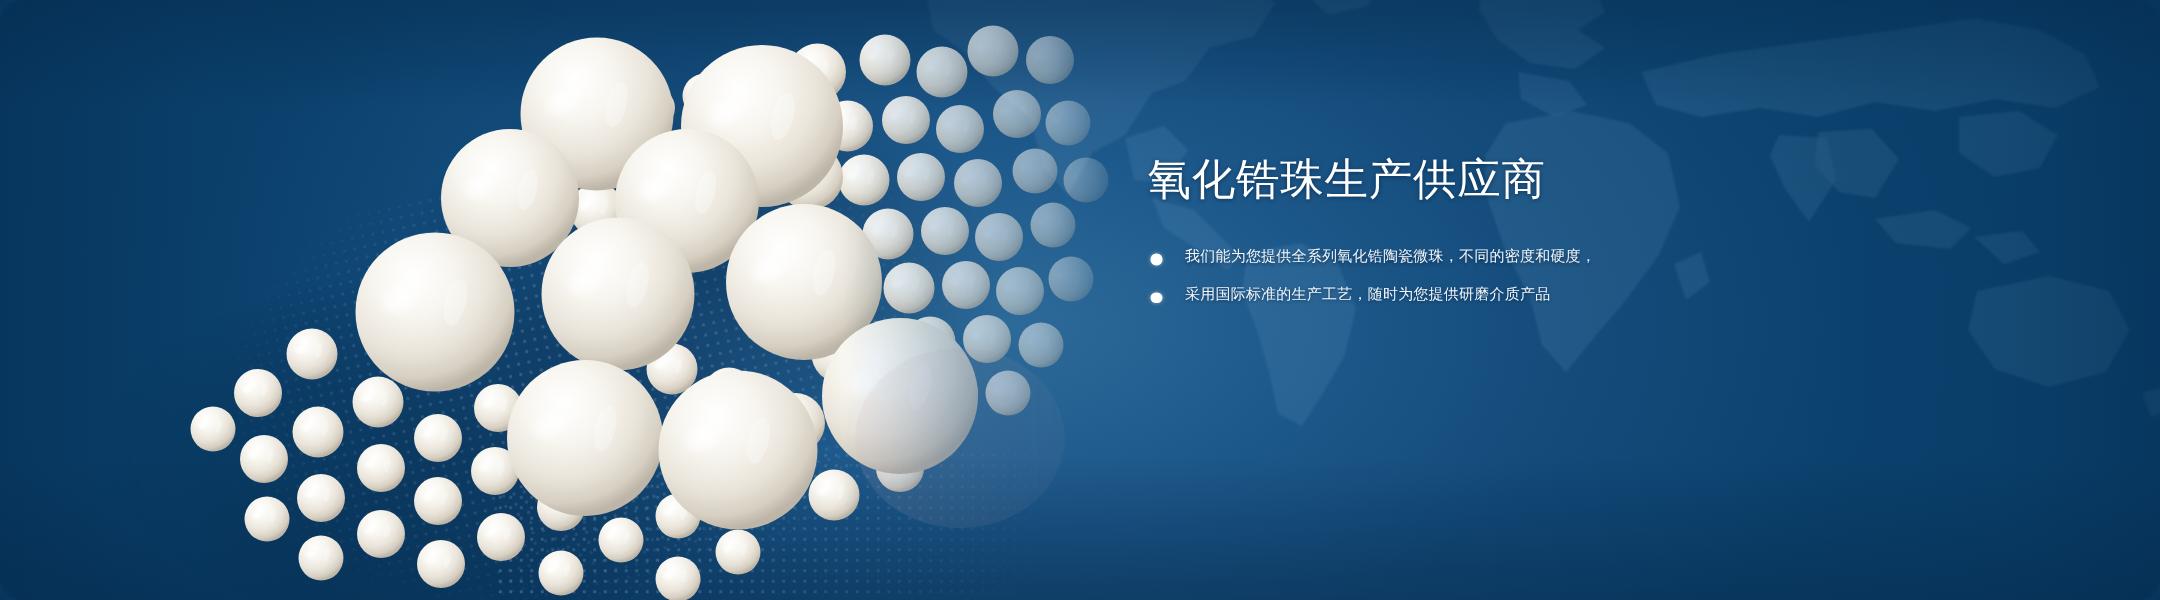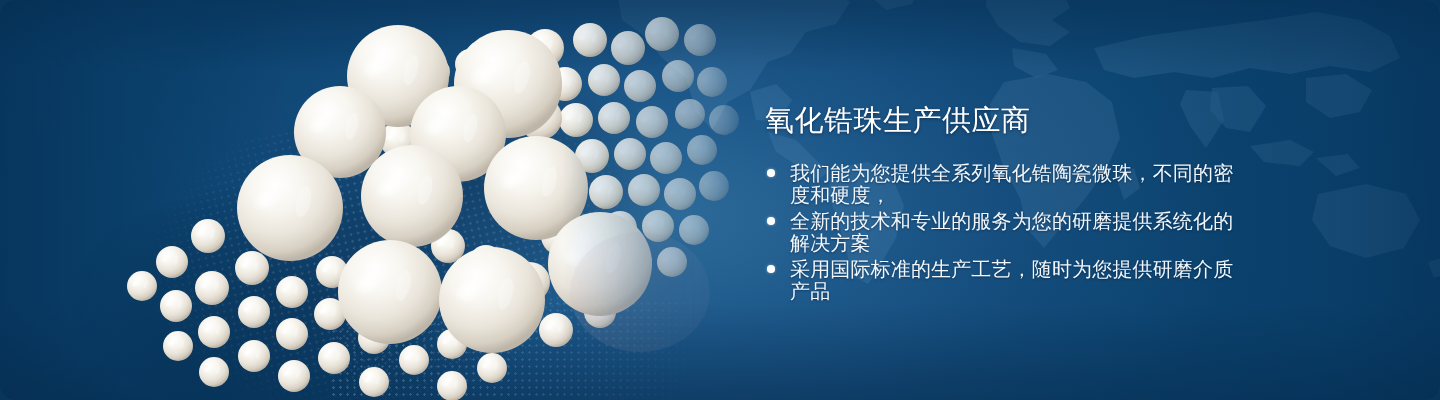--- a/index.html
+++ b/index.html
@@ -72,26 +72,27 @@
     color:#ffffff;
     line-height:1.16;
     margin:0 0 24px 0;
     text-shadow:0 1px 3px rgba(0,22,48,.55);
     white-space:nowrap;
   }
   .bullets{list-style:none;margin:0;padding:0;}
   .bullet{
     position:relative;
     padding-left:25px;
-    font-size:20px;
+    font-size:10px;
     line-height:22.5px;
     color:#f2f7fc;
     margin-bottom:3px;
     text-shadow:0 1px 2px rgba(0,22,48,.5);
     letter-spacing:.15px;
+    font-family:Liberation Mono, monospace;
   }
   .bullet:last-child{margin-bottom:0;}
   .bullet .dot{
     position:absolute;left:2px;top:7.5px;
     width:7.5px;height:7.5px;border-radius:50%;
     background:#ffffff;
     box-shadow:0 0 3px rgba(255,255,255,.45);
   }
   .bullet .ln{display:block;}
 </style>
@@ -297,24 +298,20 @@
   <div class="copy">
     <h1 class="headline">氧化锆珠生产供应商</h1>
 
     <ul class="bullets">
 
       <li class="bullet">
         <span class="dot"></span>
         <span class="ln">我们能为您提供全系列氧化锆陶瓷微珠，不同的密度和硬度，</span>
       </li>
 
-      <li class="bullet">
-        <span class="dot"></span>
-        <span class="ln">全新的技术和专业的服务为您的研磨提供系统化的解决方案</span>
-      </li>
 
       <li class="bullet">
         <span class="dot"></span>
         <span class="ln">采用国际标准的生产工艺，随时为您提供研磨介质产品</span>
       </li>
 
     </ul>
   </div>
 
 </div>

